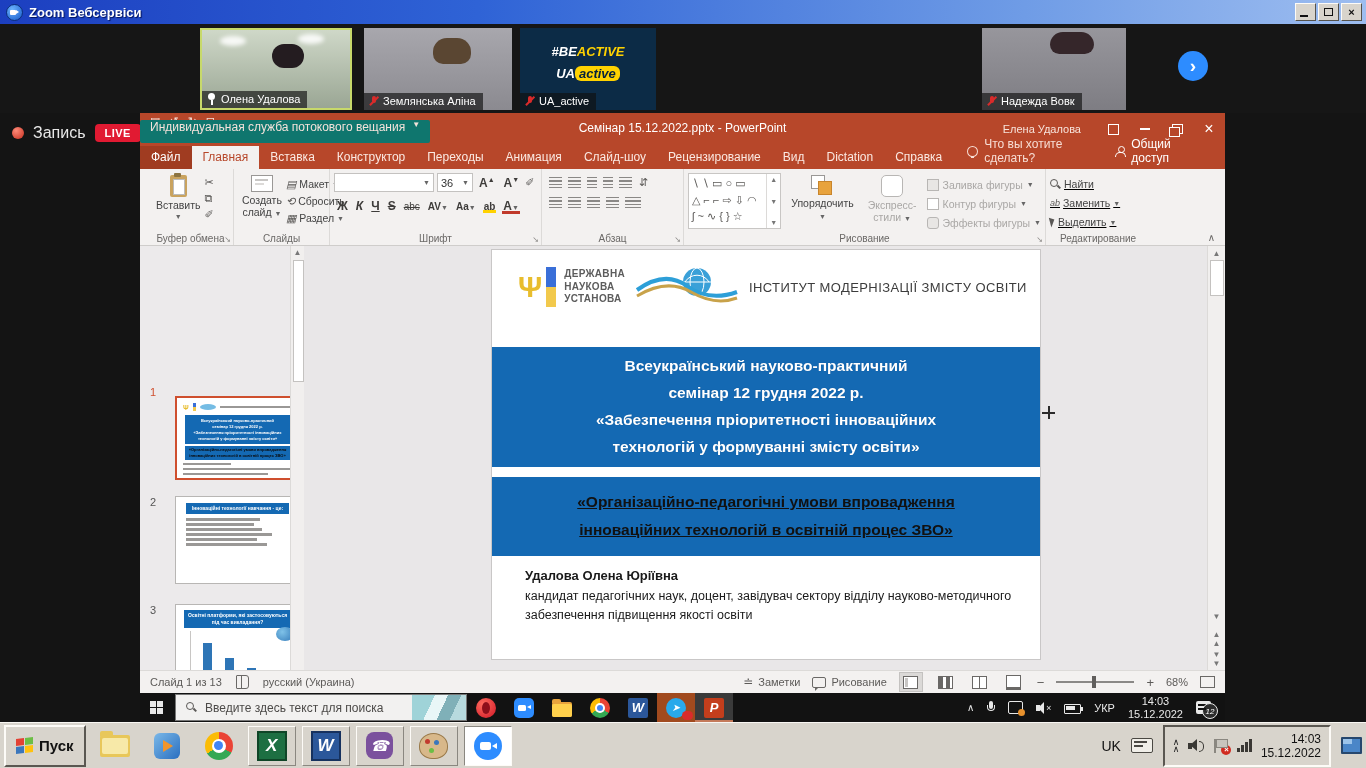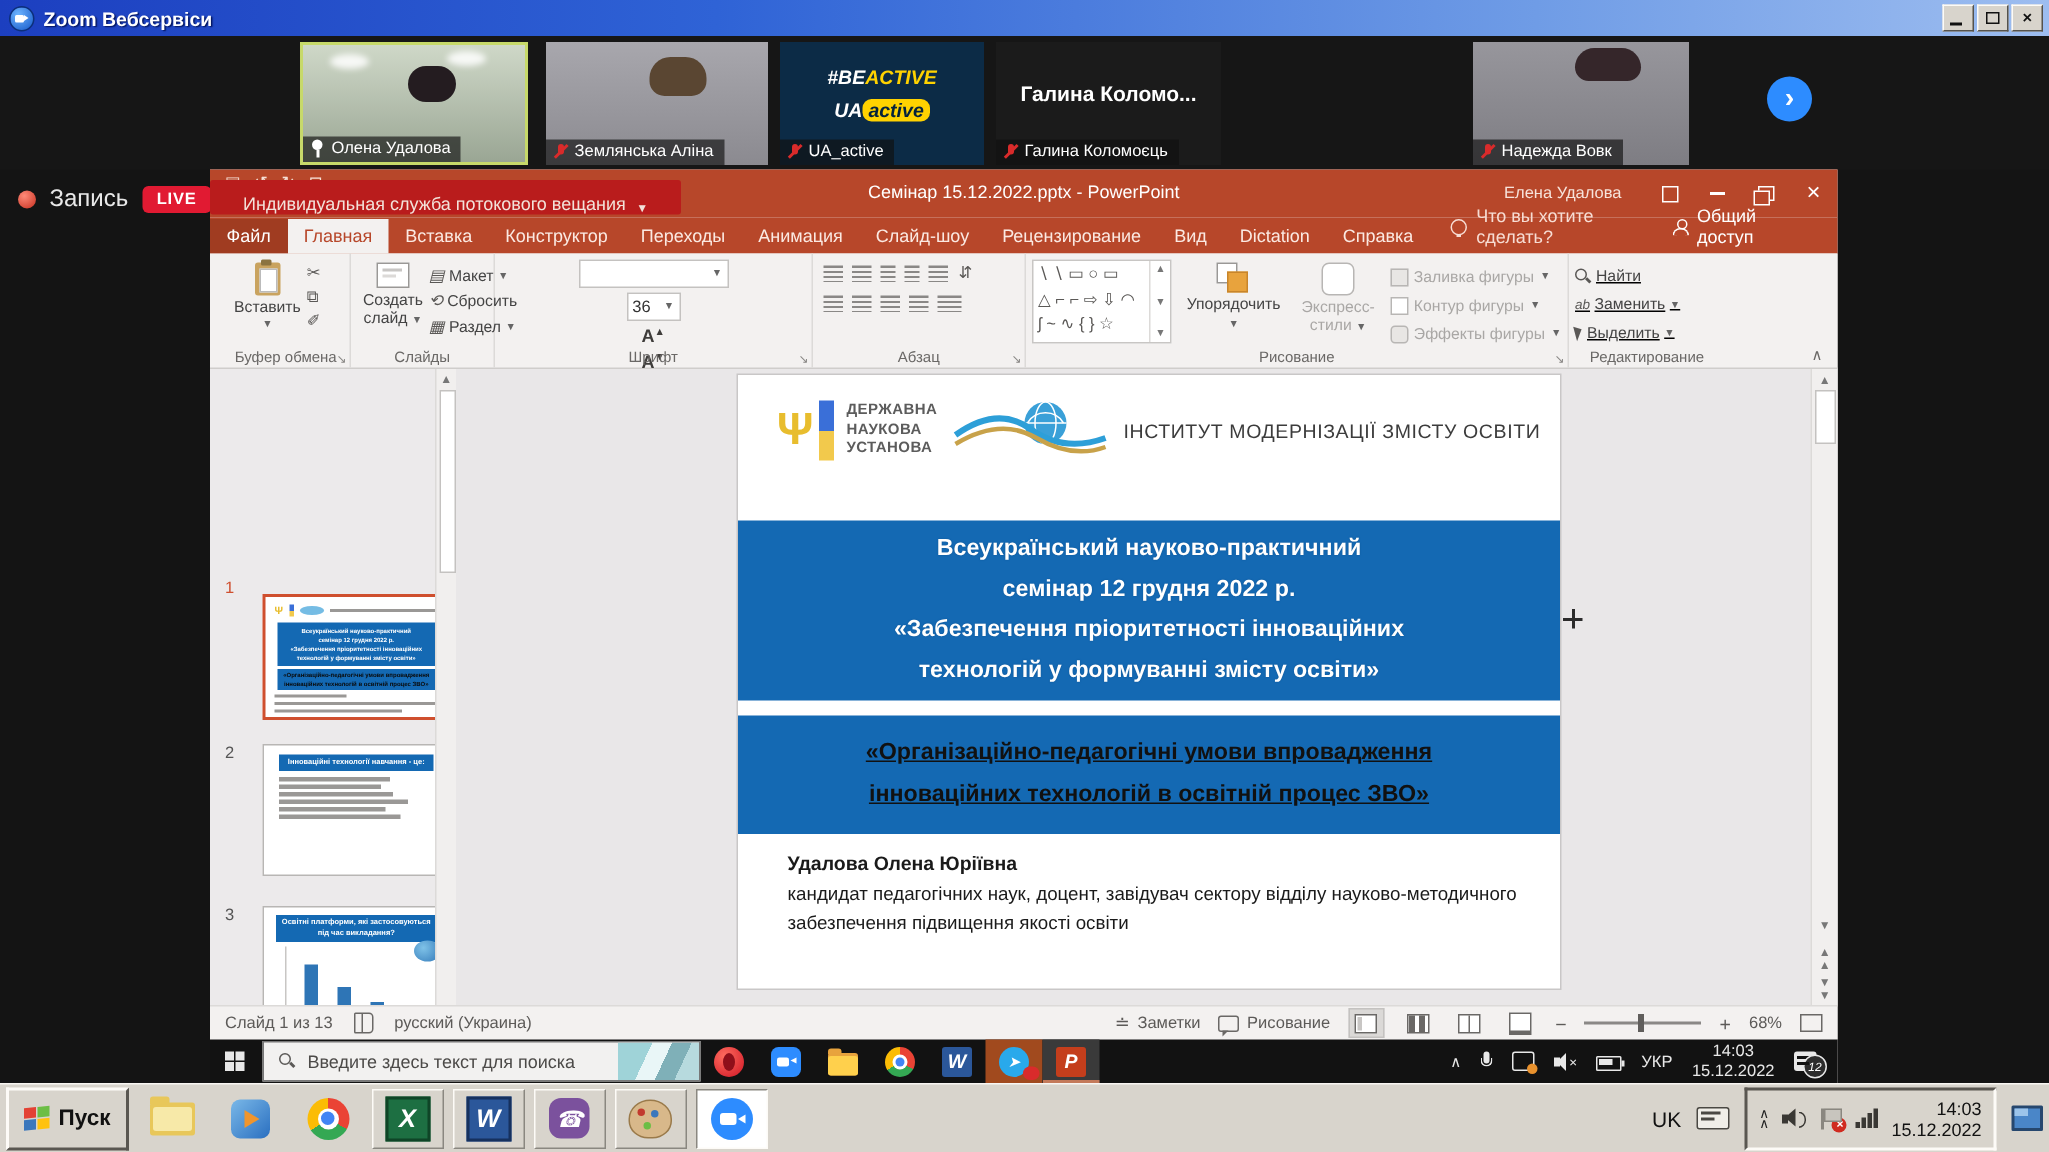--- a/index.html
+++ b/index.html
@@ -46,22 +46,22 @@
   #rec{position:absolute;left:12px;top:124px;display:flex;align-items:center;gap:9px;}
   #rec .dot{width:12px;height:12px;border-radius:50%;background:radial-gradient(circle at 35% 30%,#ff8a78,#c62f1f);}
   #rec .lab{color:#e8e8e8;font-size:16px;}
   #rec .live{background:#e11a32;color:#fff;font-size:11px;font-weight:bold;letter-spacing:.5px;
     padding:3px 10px;border-radius:4px;}
 
   
   #ppt{position:absolute;left:140px;top:113px;width:1085px;height:609px;background:#f3f1f0;}
   #ptitle{position:absolute;left:0;top:0;width:100%;height:32px;background:#b7472a;}
   #qat{position:absolute;left:10px;top:2px;display:flex;gap:9px;color:#f6ded5;font-size:11px;}
-  #stream{position:absolute;left:0;top:7px;height:23px;background:#b91c1c;border-radius:2px;
-    display:flex;align-items:flex-end;padding:0 22px;gap:7px;z-index:3;}
+  #stream{position:absolute;left:0;top:7px;height:23px;background:#0f766e;border-radius:2px;
+    display:flex;align-items:flex-start;padding:0 10px;gap:7px;z-index:3;}
   #stream .tx{color:#f3e2da;font-size:12px;white-space:nowrap;}
   #stream .car{color:#f3e2da;font-size:8px;}
   #ptitle .doc{position:absolute;left:50%;top:8px;transform:translateX(-50%);color:#fff;font-size:12px;white-space:nowrap;}
   #pwin{position:absolute;right:0;top:0;height:32px;display:flex;align-items:center;}
   #pwin .acct{color:#f7e3db;font-size:11px;margin-right:16px;}
   .pbtn{width:32px;height:32px;display:flex;align-items:center;justify-content:center;color:#fff;font-size:13px;position:relative;}
   .pbtn .bar{width:10px;height:1.5px;background:#fff;}
   .pbtn .sq{width:9px;height:9px;border:1.2px solid #fff;}
   .pbtn .ro{width:9px;height:8px;border:1.2px solid #fff;position:relative;}
   .pbtn .ro::before{content:"";position:absolute;left:-4px;top:2px;width:9px;height:8px;border:1.2px solid #fff;background:#b7472a;}
@@ -324,27 +324,20 @@
       </div>
       <div style="position:absolute;left:0;top:38px;width:100%;text-align:center;font-style:italic;font-weight:bold;font-size:13px;">
         <span style="color:#fff;">UA</span><span style="background:#ffd200;color:#05223c;border-radius:6px;padding:0 4px;">active</span>
       </div>
       <span class="nm">
         <i class="micm"></i>
         <span>UA_active</span>
       </span>
     </div>
 
-    <div class="tile" style="left:664px;width:150px;background:#1b1b1b;">
-      <div style="position:absolute;left:0;top:26px;width:100%;text-align:center;color:#fff;font-weight:bold;font-size:14px;">Галина  Коломо...</div>
-      <span class="nm">
-        <i class="micm"></i>
-        <span>Галина Коломоєць</span>
-      </span>
-    </div>
 
 
     <div class="tile" style="left:982px;width:144px;background:linear-gradient(180deg,#97969c,#7e7d83);">
       <span class="pers" style="top:8px;">
         <span class="head" style="width:36px;height:36px;background:#cda084;"><span class="hair" style="width:44px;height:22px;left:-4px;background:#35262a;"></span></span>
         <span class="torso" style="width:68px;background:#4c4a52;"></span>
       </span>
       <span class="nm">
         <i class="micm"></i>
         <span>Надежда Вовк</span>
@@ -449,21 +442,21 @@
                 <i class="sico">▦</i>
                 <span>Раздел</span>
                 <span class="car">▼</span>
               </span>
           </div>
         </div>
         <span class="grp-l">Слайды</span>
       </div>
 
       <div class="grp" style="width:212px;">
-        <div style="display:flex;gap:3px;align-items:center;flex-direction:column;">
+        <div style="display:flex;gap:3px;align-items:center;">
           <span class="combo" style="width:100px;">
               <span class="car">▼</span>
             </span>
           <span class="combo" style="width:36px;">
               <span>36</span>
               <span class="car">▼</span>
             </span>
           <span class="fbtn">А<sup style="font-size:7px;">▲</sup></span>
           <span class="fbtn">А<sup style="font-size:7px;">▼</sup></span>
           <span class="sico">✐</span>

